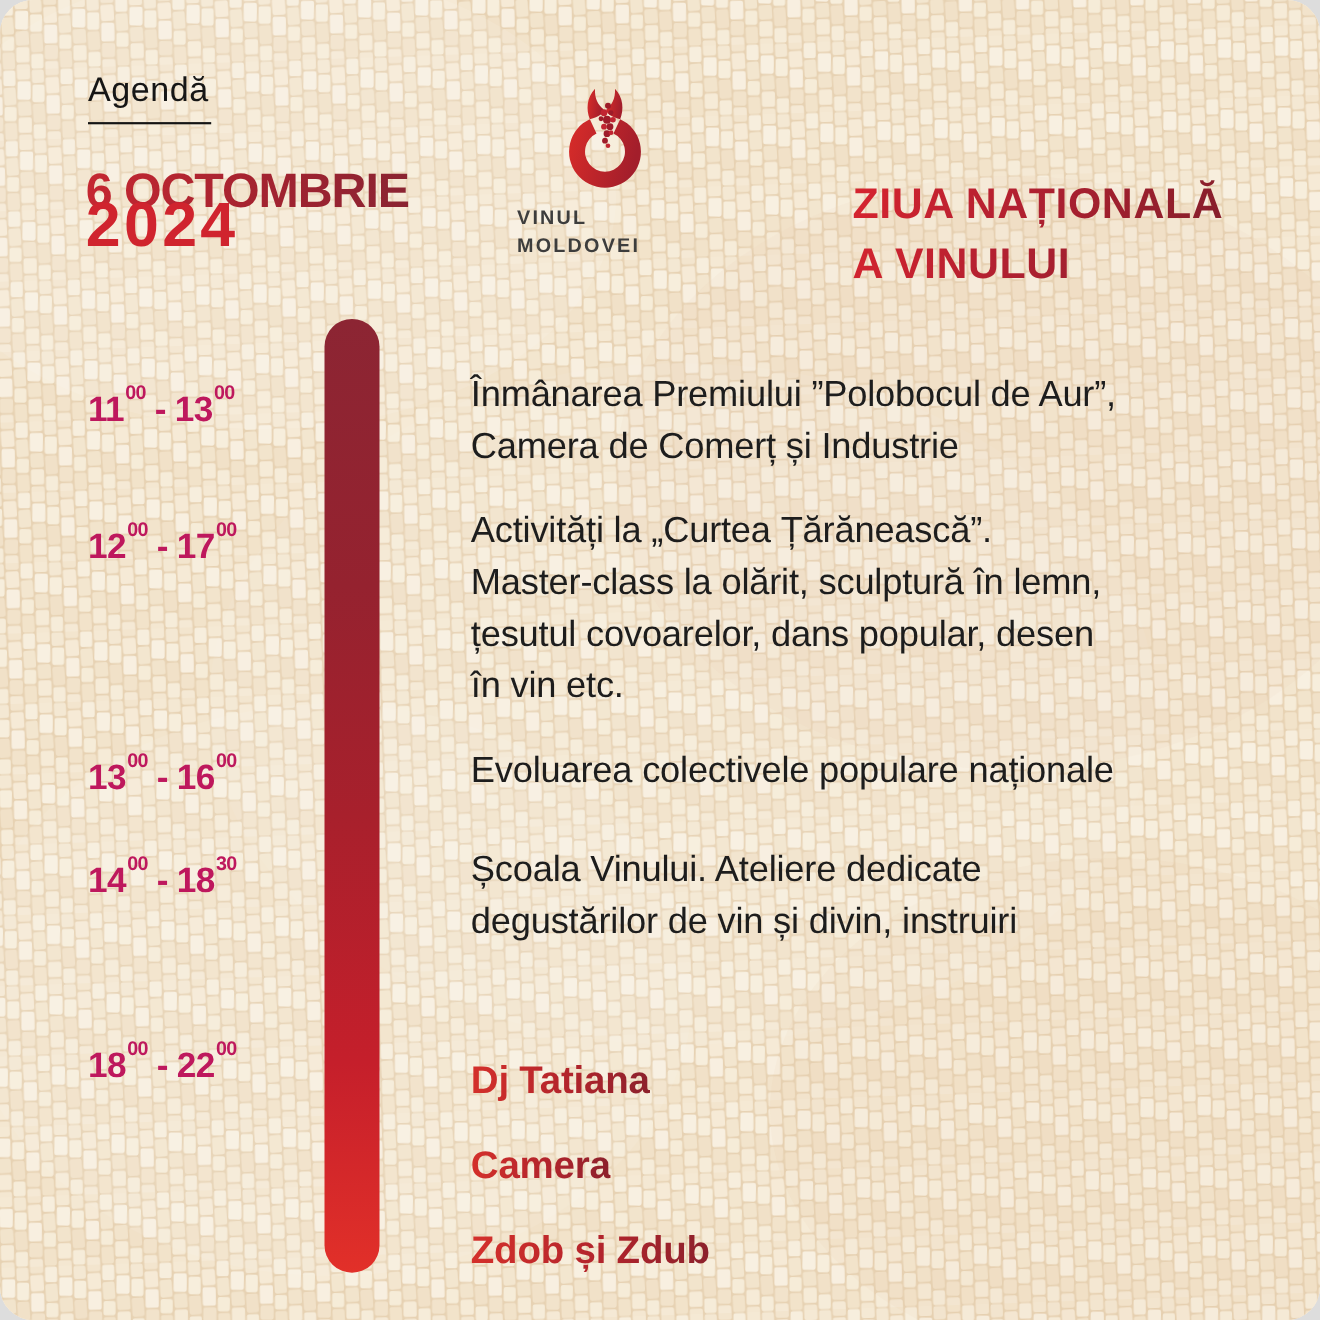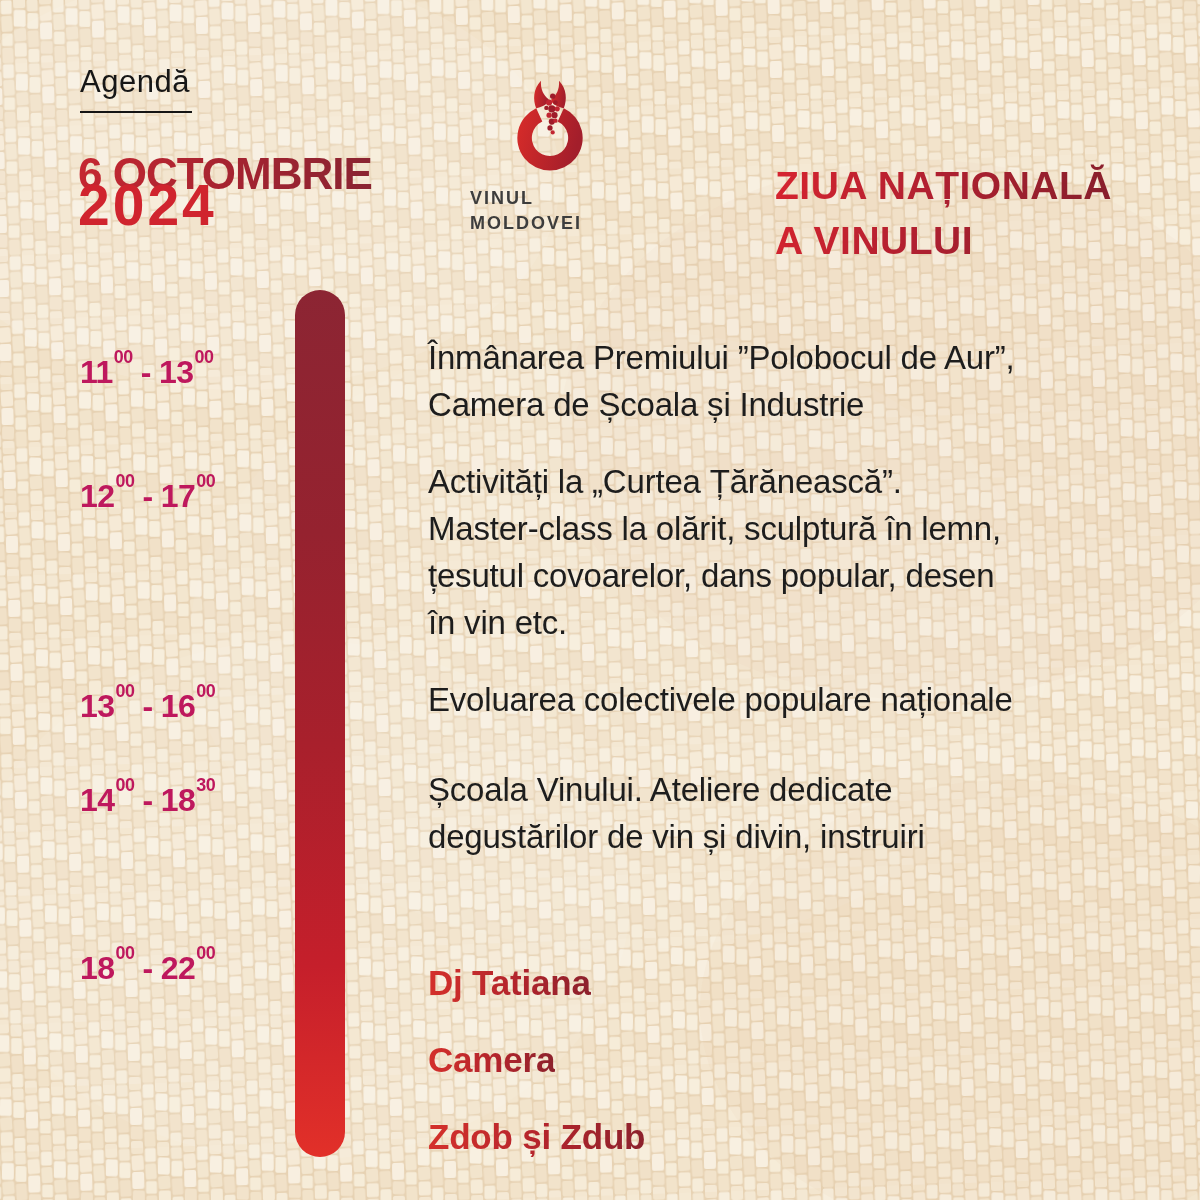--- a/index.html
+++ b/index.html
@@ -1,19 +1,20 @@
 <!DOCTYPE html>
 <html><head>
 <meta charset="utf-8">
 <style>
   html,body { margin:0; padding:0; background:#ddd; }
   .poster {
     position:relative; width:1200px; height:1200px; overflow:hidden;
     background:#f6ecdb;
     font-family:"Liberation Sans", sans-serif;
+    border-radius:30px;
   }
   svg.bg { position:absolute; left:0; top:0; width:1200px; height:1200px; }
 
   
   .agenda {
     position:absolute; left:80px; top:64px;
     font-size:31px; color:#161616; letter-spacing:0.5px;
     padding:0 2px 11px 0; border-bottom:2.5px solid #141414;
   }
   .date1 {
@@ -147,21 +148,21 @@
   <div class="title grad g-title">
     <div>ZIUA NAȚIONALĂ</div>
     <div>A VINULUI</div>
   </div>
 
   <div class="bar"></div>
 
   <div class="time t1"><span>11</span><sup class="sup">00</sup><span class="dash">-</span><span>13</span><sup class="sup">00</sup></div>
   <div class="desc d1">
     <div>Înmânarea Premiului ”Polobocul de Aur”,</div>
-    <div>Camera de Școala și Industrie</div>
+    <div>Camera de Comerț și Industrie</div>
   </div>
 
   <div class="time t2"><span>12</span><sup class="sup">00</sup><span class="dash">-</span><span>17</span><sup class="sup">00</sup></div>
   <div class="desc d2">
     <div>Activități la „Curtea Țărănească”.</div>
     <div>Master-class la olărit, sculptură în lemn,</div>
     <div>țesutul covoarelor, dans popular, desen</div>
     <div>în vin etc.</div>
   </div>
 

